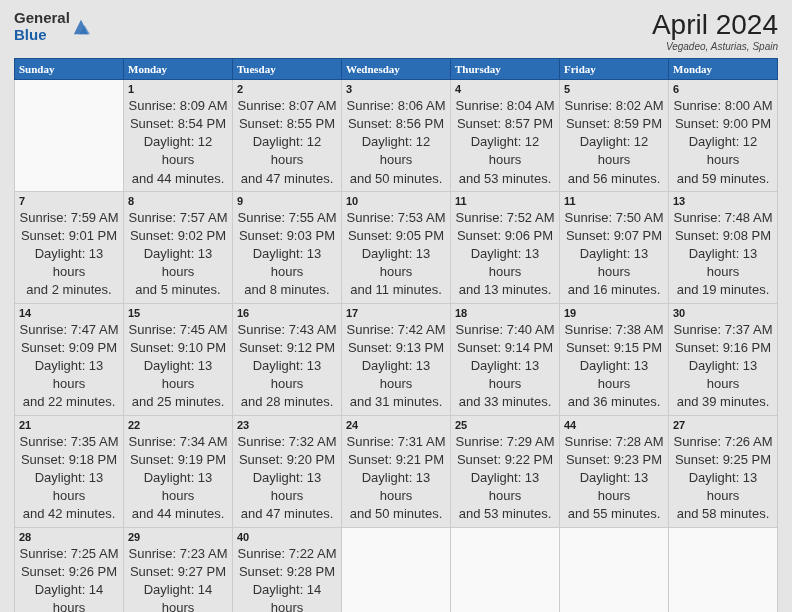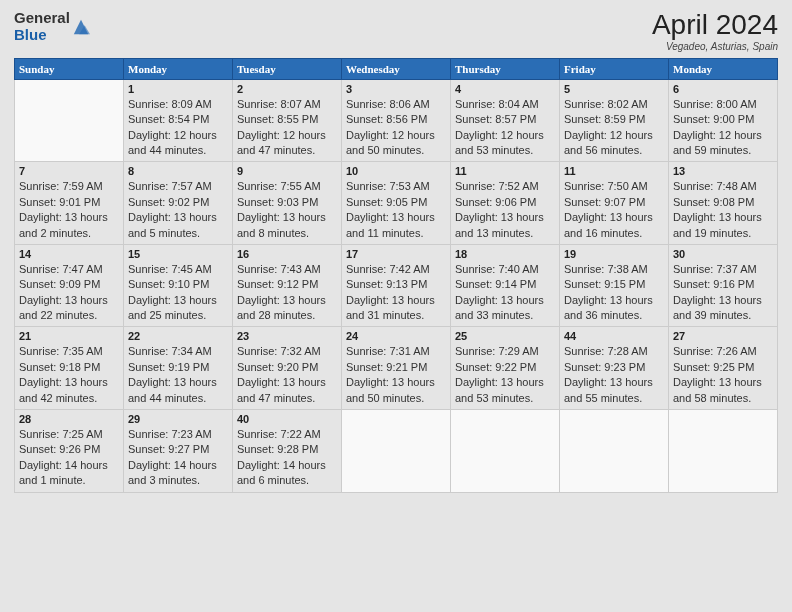--- a/index.html
+++ b/index.html
@@ -82,22 +82,23 @@
       background: #f9f9f9;
     }
     .day-number {
       font-weight: bold;
       font-size: 11px;
       color: #222;
       margin-bottom: 2px;
     }
     .day-info {
       color: #333;
-      font-size: 11px;
+      font-size: 13px;
       line-height: 1.4;
+      text-align: center;
     }
   </style>
 </head>
 <body>
 
 <div class="page">
   <div class="header">
     <div class="logo">
       <div style="display:flex;align-items:center;">
         <div class="logo-text">

